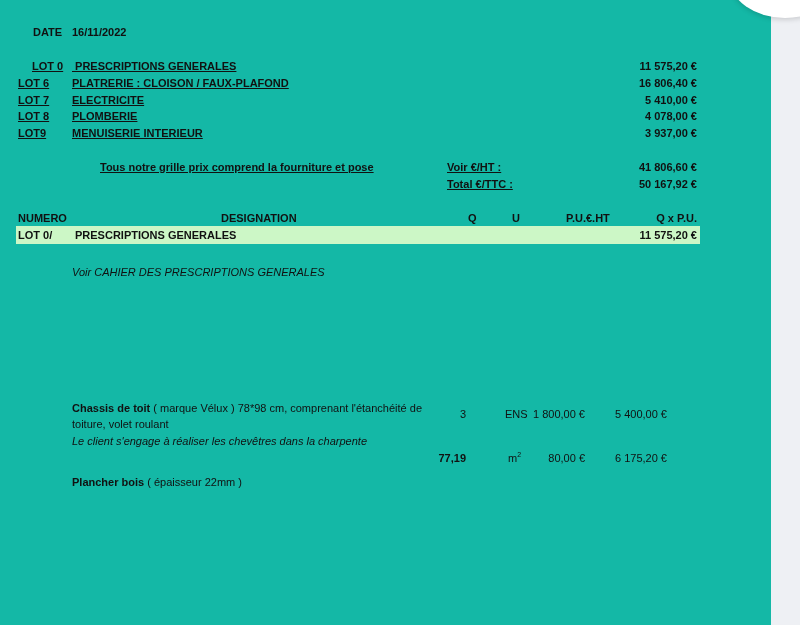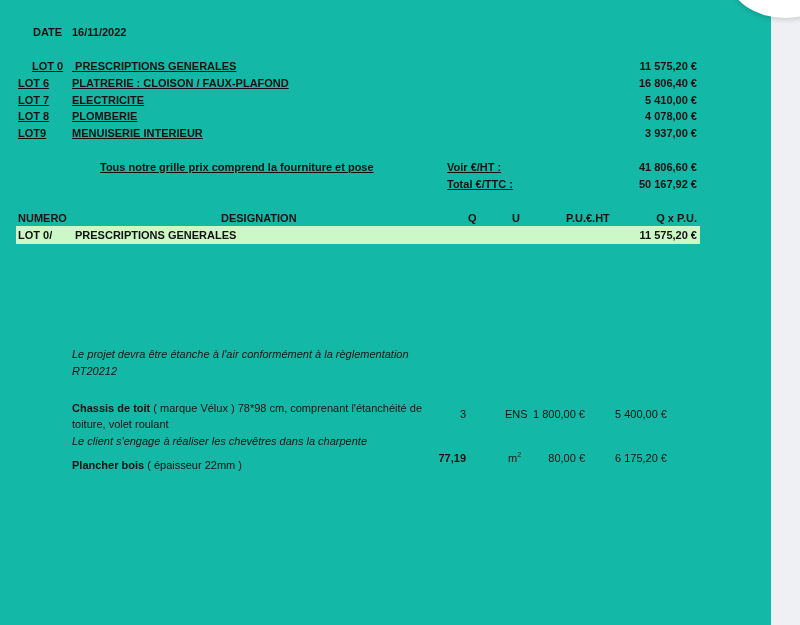--- a/index.html
+++ b/index.html
@@ -59,32 +59,32 @@
   <span class="abs t b" style="left:468px; top:211px;">Q</span>
   <span class="abs t b" style="left:512px; top:211px;">U</span>
   <span class="abs t b" style="left:566px; top:211px;">P.U.€.HT</span>
   <span class="abs t b r" style="right:74px; top:211px;">Q x P.U.</span>
 
   <div class="green-bar"></div>
   <span class="abs t b" style="left:18px; top:228px;">LOT 0/</span>
   <span class="abs t b" style="left:75px; top:228px;">PRESCRIPTIONS GENERALES</span>
   <span class="abs t b r" style="right:74px; top:228px;">11 575,20 €</span>
 
-  <div class="abs t i wrap" style="left:72px; top:346px; width:372px; line-height:17px;">Le projet devra être étanche à l'air conformément à la règlementation RT20212</div>
+  <span class="abs t i" style="left:72px; top:265px;">Voir CAHIER DES PRESCRIPTIONS GENERALES</span>
 
   <div class="abs t wrap" style="left:72px; top:400px; width:372px; line-height:16px;">
     <span class="b">Chassis de toit</span><span> ( marque Vélux ) 78*98 cm, comprenant l'étanchéité de toiture, volet roulant</span>
   </div>
   <span class="abs t r" style="right:305px; top:407px;">3</span>
   <span class="abs t" style="left:505px; top:407px;">ENS</span>
   <span class="abs t r" style="right:186px; top:407px;">1 800,00 €</span>
   <span class="abs t r" style="right:104px; top:407px;">5 400,00 €</span>
   <span class="abs t i" style="left:72px; top:434px;">Le client s'engage à réaliser les chevêtres dans la charpente</span>
 
-  <div class="abs t" style="left:72px; top:458px;">
+  <div class="abs t" style="left:72px; top:475px;">
     <span class="b">Plancher bois</span><span> ( épaisseur 22mm )</span>
   </div>
   <span class="abs t r" style="right:305px; top:451px;font-weight:bold;">77,19</span>
   <span class="abs t" style="left:508px; top:451px;"><span>m</span><sup>2</sup></span>
   <span class="abs t r" style="right:186px; top:451px;">80,00 €</span>
   <span class="abs t r" style="right:104px; top:451px;">6 175,20 €</span>
 </div>
 
 <div class="side-panel"></div>
 <div class="corner-circle"></div>

